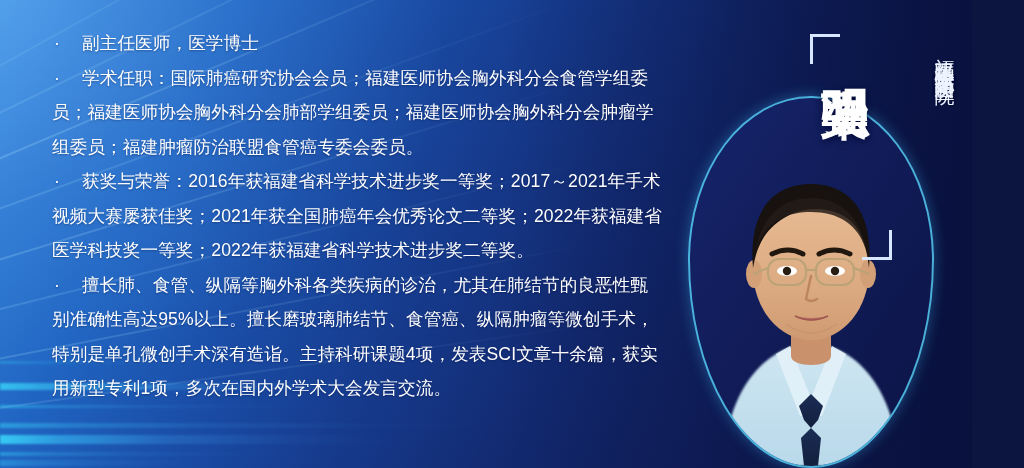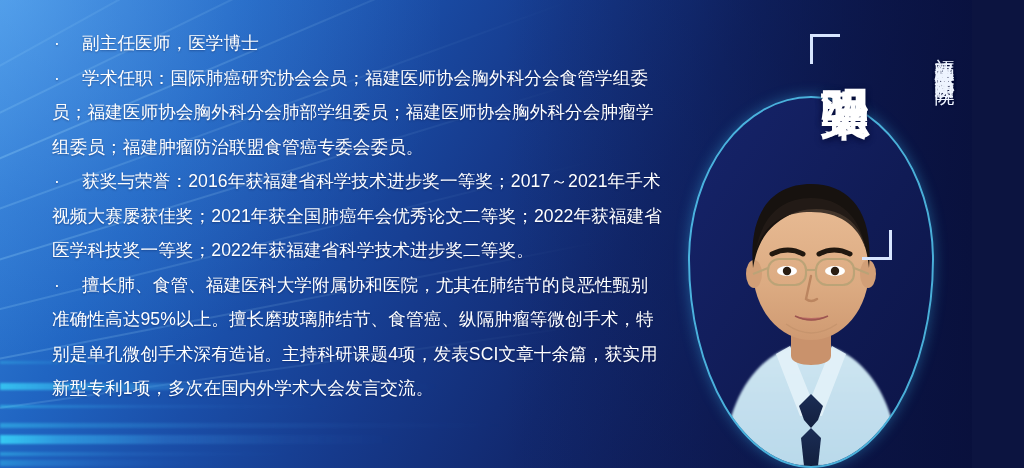--- a/index.html
+++ b/index.html
@@ -220,21 +220,21 @@
     <div class="streak s5"></div>
     <div class="streak s6"></div>
   </div>
 
   <div class="right-shade"></div>
 
   <div class="bio">
     <span class="bullet-line"><span class="dot">·</span><span>副主任医师，医学博士</span></span>
     <span class="bullet-line"><span class="dot">·</span><span>学术任职：国际肺癌研究协会会员；福建医师协会胸外科分会食管学组委员；福建医师协会胸外科分会肺部学组委员；福建医师协会胸外科分会肿瘤学组委员；福建肿瘤防治联盟食管癌专委会委员。</span></span>
     <span class="bullet-line"><span class="dot">·</span><span>获奖与荣誉：2016年获福建省科学技术进步奖一等奖；2017～2021年手术视频大赛屡获佳奖；2021年获全国肺癌年会优秀论文二等奖；2022年获福建省医学科技奖一等奖；2022年获福建省科学技术进步奖二等奖。</span></span>
-    <span class="bullet-line"><span class="dot">·</span><span>擅长肺、食管、福建医科大学附属协和医院，尤其在肺结节的良恶性甄别准确性高达95%以上。擅长磨玻璃肺结节、食管癌、纵隔肿瘤等微创手术，特别是单孔微创手术深有造诣。主持科研课题4项，发表SCI文章十余篇，获实用新型专利1项，多次在国内外学术大会发言交流。</span></span>
+    <span class="bullet-line"><span class="dot">·</span><span>擅长肺、食管、纵隔等胸外科各类疾病的诊治，尤其在肺结节的良恶性甄别准确性高达95%以上。擅长磨玻璃肺结节、食管癌、纵隔肿瘤等微创手术，特别是单孔微创手术深有造诣。主持科研课题4项，发表SCI文章十余篇，获实用新型专利1项，多次在国内外学术大会发言交流。</span></span>
   </div>
 
   <div class="portrait-wrap">
     <div class="portrait">
       <svg viewBox="0 0 242 368" xmlns="http://www.w3.org/2000/svg" aria-hidden="true">
         <defs>
           <linearGradient id="bgp" x1="0" y1="0" x2="1" y2="1">
             <stop offset="0%" stop-color="#16246b"></stop>
             <stop offset="55%" stop-color="#101b55"></stop>
             <stop offset="100%" stop-color="#0c1446"></stop>

